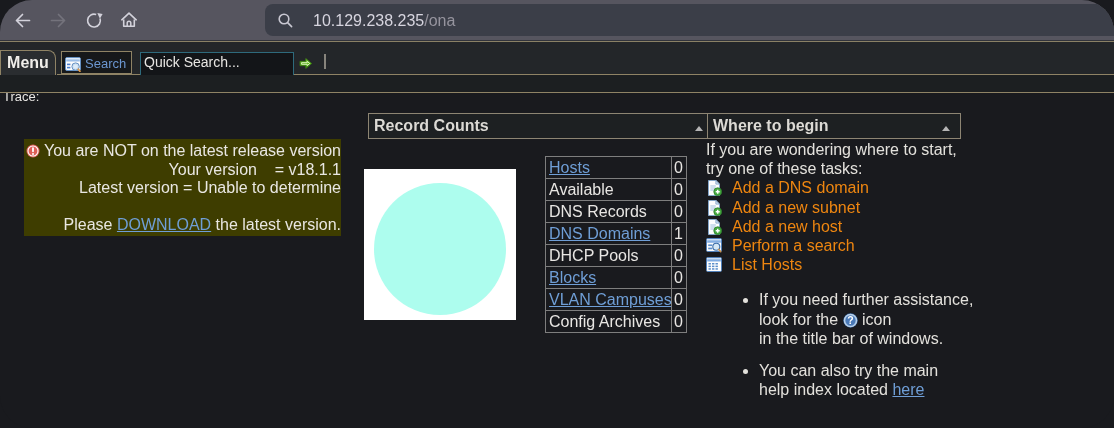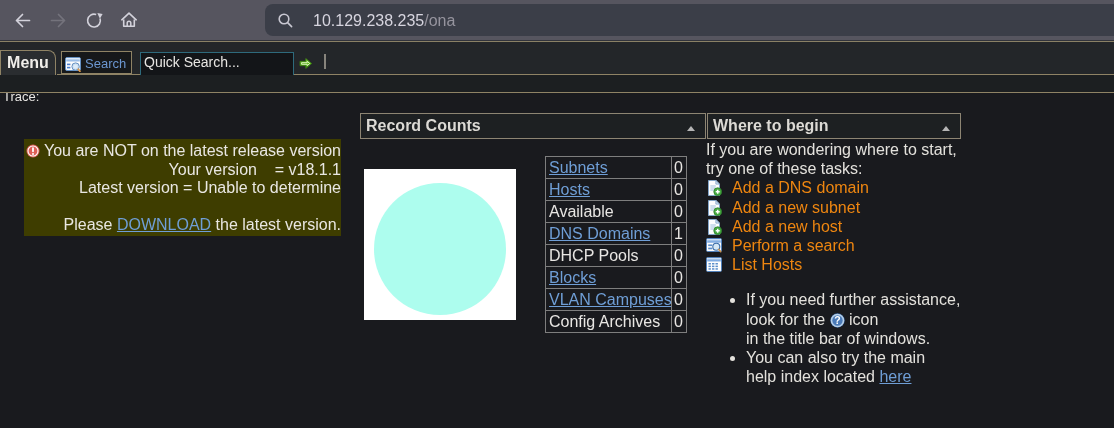--- a/index.html
+++ b/index.html
@@ -1,17 +1,17 @@
 <!DOCTYPE html>
 <html><head>
 <meta charset="utf-8">
 <style>
   html,body{margin:0;padding:0;overflow:hidden;background:#191a1e;}
   body{font-family:"Liberation Sans", sans-serif;}
-  #stage{position:relative;width:1114px;height:428px;overflow:hidden;background:#191a1e;}
+  #stage{position:relative;width:1114px;height:428px;overflow:hidden;background:#191a1e;border-radius:32px;}
   .abs{position:absolute;}
   
   #toolbar{left:0;top:0;width:1114px;height:40px;background:#56555f;}
   #chromeline{left:0;top:39.5px;width:1114px;height:1.5px;background:#31333b;}
   #topline{left:0;top:41px;width:1114px;height:1px;background:#8a8165;}
   #urlbar{left:265px;top:4px;width:860px;height:32px;border-radius:8px;background:#3b3e48;}
   #urltext{left:313px;top:0;height:40px;line-height:41px;font-size:16px;color:#d7d5df;}
   #urltext .dim{color:#96949e;}
   
   #menubar{left:0;top:42px;width:1114px;height:33px;background:#232629;}
@@ -24,38 +24,38 @@
   #goarrow{left:299px;top:57px;}
   #sep1{left:324px;top:54px;width:2px;height:15px;background:#87847c;}
   
   #tracebar{left:0;top:75px;width:1114px;height:17px;background:#1c1f21;}
   #tracebar span{position:absolute;left:3px;top:2px;font-size:13px;color:#e8e6e3;margin-top:12px;}
   #traceline{left:0;top:92px;width:1114px;height:1px;background:#8f8365;}
   
   .phead{top:113px;height:26px;border:1px solid #8d8573;box-sizing:border-box;background:#1d2022;color:#dcdad5;font-weight:bold;font-size:16px;line-height:23px;padding-left:5px;}
   .phead .tri{position:absolute;right:10px;top:12px;width:0;height:0;border-left:4px solid transparent;border-right:4px solid transparent;border-bottom:5px solid #b5b5b5;}
   #p1h{left:24px;width:317px;}
-  #p2h{left:360px;width:346px;}
+  #p2h{left:368px;width:346px;}
   #p3h{left:707px;width:254px;}
   #p1body{left:24px;top:139px;width:317px;height:97px;background:#3e3d00;color:#e9e7e2;font-size:16px;line-height:18.6px;padding-top:3px;box-sizing:border-box;text-align:right;}
   #p1body .ln{white-space:pre;padding-left:1px;}
   a{text-decoration:underline;}
   .blue{color:#6f9ed6;}
   .orange{color:#ee8610;text-decoration:none;}
   
   #chartbox{left:364px;top:169px;width:152px;height:151px;background:#ffffff;}
   #rctable{left:545px;top:156px;border-collapse:collapse;color:#e8e6e3;font-size:16px;table-layout:fixed;width:142px;}
   #rctable td{border:1px solid #7e7e7e;padding:0 0 0 3px;height:21px;line-height:20px;overflow:hidden;white-space:nowrap;}
   #rctable td.c{width:12px;padding:0 0 0 2px;}
   
   #p3text{left:706px;top:140px;width:300px;color:#e3e1dc;font-size:16px;line-height:19.2px;}
   .task{position:relative;padding-left:26px;height:19.2px;}
   .task svg{position:absolute;left:0px;top:2px;}
   #p3list{margin:16px 0 0 0;padding-left:40px;}
-  #p3list li{margin:0;}
+  #p3list li{margin:13px;}
   .qicon{position:relative;top:3px;}
 </style>
 </head>
 <body>
 <div id="stage">
 
   <div class="abs" id="toolbar"></div>
   <div class="abs" id="urlbar"></div>
   <div class="abs" id="chromeline"></div>
   <div class="abs" id="topline"></div>
@@ -138,30 +138,30 @@
     <div class="ln">Please <a class="blue" href="#">DOWNLOAD</a> the latest version.</div>
   </div>
 
   <div class="abs" id="chartbox">
     <svg width="152" height="151">
         <circle cx="76" cy="80" r="66" fill="#adfdee"></circle>
       </svg>
   </div>
   <table class="abs" id="rctable">
     <tbody>
-        <tr>
-          <td><a class="blue" href="#">Subnets</a></td>
-          <td class="c">0</td>
-        </tr>
     <tr>
           <td><a class="blue" href="#">Hosts</a></td>
           <td class="c">0</td>
         </tr>
     <tr>
           <td>Available</td>
+          <td class="c">0</td>
+        </tr>
+    <tr>
+          <td>DNS Records</td>
           <td class="c">0</td>
         </tr>
     <tr>
           <td><a class="blue" href="#">DNS Domains</a></td>
           <td class="c">1</td>
         </tr>
     <tr>
           <td>DHCP Pools</td>
           <td class="c">0</td>
         </tr>

